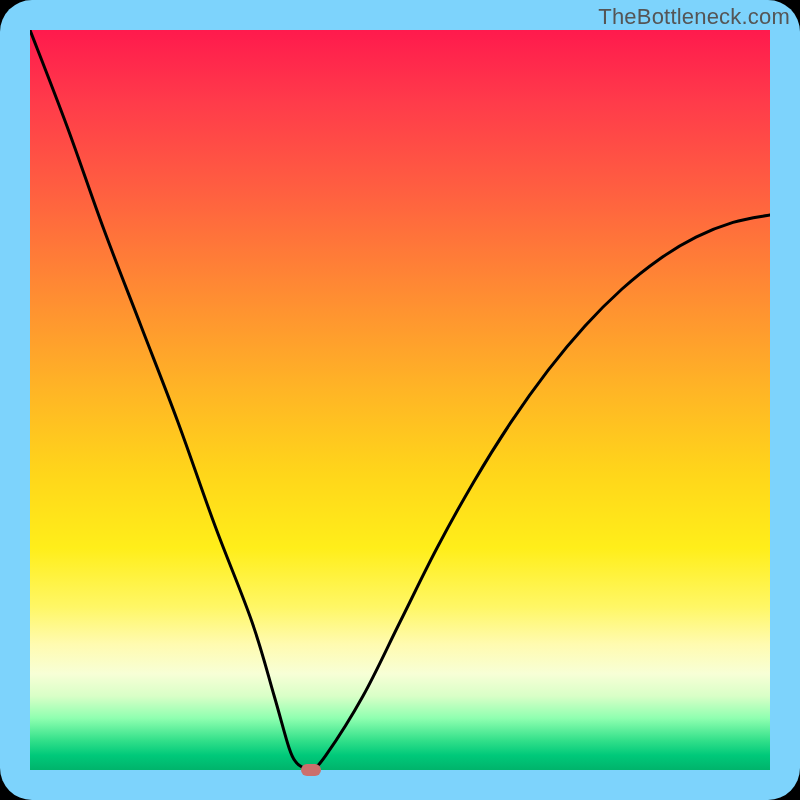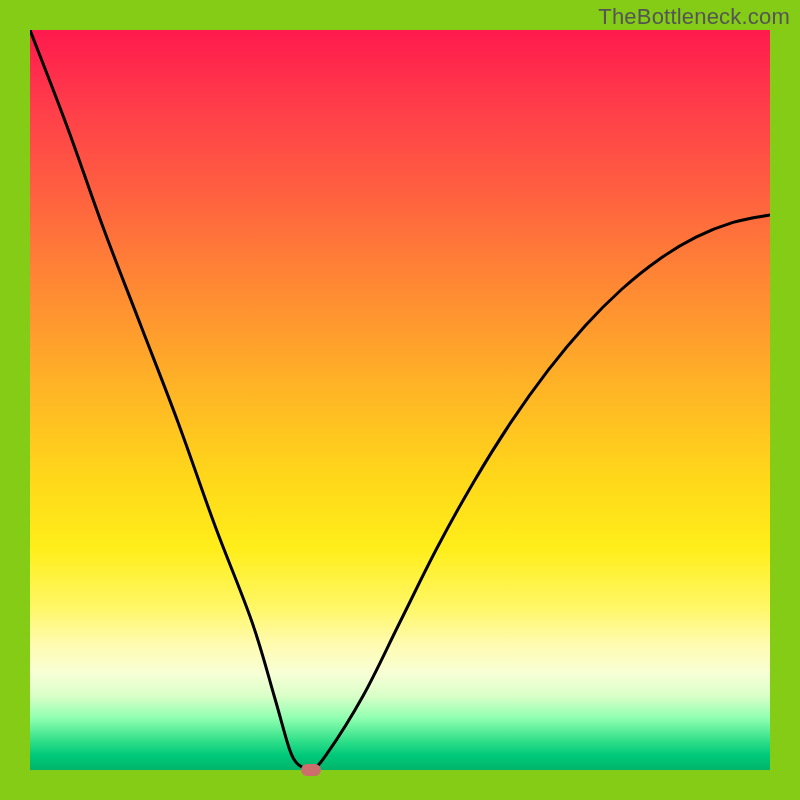--- a/index.html
+++ b/index.html
@@ -8,21 +8,22 @@
     width: 800px;
     height: 800px;
     background: #000;
     overflow: hidden;
     font-family: Arial, Helvetica, sans-serif;
   }
   .outer {
     position: relative;
     width: 800px;
     height: 800px;
-    background: #84cc16;
+    background: #7dd3fc;
+    border-radius: 32px;
   }
   .watermark {
     position: absolute;
     top: 4px;
     right: 10px;
     color: #555;
     font-size: 22px;
     font-weight: 400;
     letter-spacing: 0.2px;
     z-index: 5;

